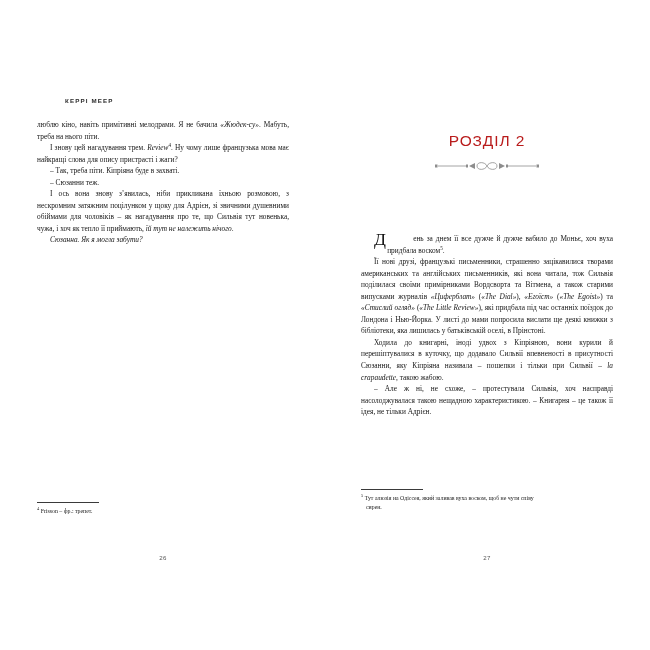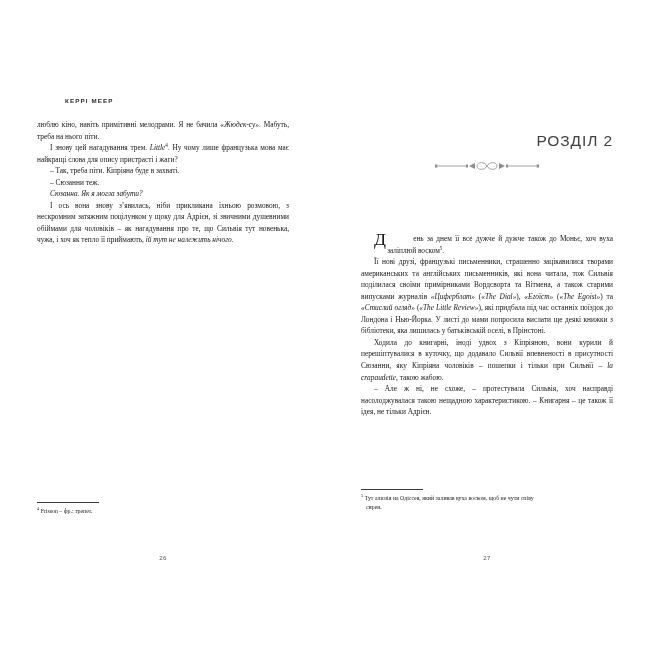--- a/index.html
+++ b/index.html
@@ -80,24 +80,23 @@
 
   
   .chapter-head {
     text-align: center;
     margin-top: 36px;
   }
   .chapter-title {
     font-family: "Liberation Sans", "DejaVu Sans", sans-serif;
     font-size: 15.5px;
     letter-spacing: 0.9px;
-    color: #404040;
+    color: #b91c1c;
     font-weight: 400;
     line-height: 18px;
-    text-align: right;
   }
   .ornament {
     margin: 9px auto 0;
     width: 112px;
     height: 14px;
     display: block;
   }
 
   .chapter-body { margin-top: 60px; }
 
@@ -169,25 +168,25 @@
 
   <div class="page page-left">
 
     <div class="page-inner">
 
       <div class="running-head">КЕРРІ МЕЕР</div>
 
       <div class="body-col" id="verso-body">
 
       <p class="para noindent"><span>люблю кіно, навіть примітивні мелодрами. Я не бачила </span><em>«Жюдек-су»</em><span>. Мабуть, треба на нього піти.</span></p>
-          <p class="para"><span>І знову цей нагадування трем. </span><em>Little</em><span class="sup">4</span><span>. Ну чому лише французька мова має найкращі слова для опису пристрасті і жаги?</span></p>
+          <p class="para"><span>І знову цей нагадування трем. </span><em>Review</em><span class="sup">4</span><span>. Ну чому лише французька мова має найкращі слова для опису пристрасті і жаги?</span></p>
           <p class="para"><span>– Так, треба піти. Кіпріяна буде в захваті.</span></p>
           <p class="para"><span>– Сюзанни теж.</span></p>
+          <p class="para"><span>І ось вона знову з’явилась, ніби прикликана їхньою розмовою, з нескромним затяжним поцілунком у щоку для Адрієн, зі звичними душевними обіймами для чоловіків – як нагадування про те, що Сильвія тут новенька, чужа, і хоч як тепло її приймають, </span><em>їй тут не належить нічого</em><span>.</span></p>
           <p class="para"><em>Сюзанна. Як я могла забути?</em></p>
-          <p class="para"><span>І ось вона знову з’явилась, ніби прикликана їхньою розмовою, з нескромним затяжним поцілунком у щоку для Адрієн, зі звичними душевними обіймами для чоловіків – як нагадування про те, що Сильвія тут новенька, чужа, і хоч як тепло її приймають, </span><em>їй тут не належить нічого</em><span>.</span></p>
         </div>
 
       <div class="footnote-zone">
         <div class="footnote-rule"></div>
         <p class="footnote" id="verso-footnote"><span class="fn-mark">4</span><span> Frisson – фр.: трепет.</span></p>
       </div>
 
       <div class="folio">26</div>
 
     </div>
@@ -212,24 +211,24 @@
             <rect x="70" y="11" width="4" height="6"></rect>
             <rect x="150" y="11" width="4" height="6"></rect>
             <path d="M76 14 L88 8 L88 20 Z"></path>
             <path d="M148 14 L136 8 L136 20 Z"></path>
           </g>
         </svg>
       </div>
 
       <div class="chapter-body" id="recto-body">
 
-      <p class="para dropcap-para"><span class="dropcap">Д</span><span class="dropcap-lead"></span><span>ень за днем її все дужче й дужче також до Моньє, хоч вуха заліплюй воском</span><span class="sup">5</span><span>.</span></p>
+      <p class="para dropcap-para"><span class="dropcap">Д</span><span class="dropcap-lead"></span><span>ень за днем її все дужче й дужче вабило до Моньє, хоч вуха придбала воском</span><span class="sup">5</span><span>.</span></p>
           <div class="clear"></div>
           <p class="para"><span>Її нові друзі, французькі письменники, страшенно зацікавилися творами американських та англійських письменників, які вона читала, тож Сильвія поділилася своїми примірниками Вордсворта та Вітмена, а також старими випусками журналів </span><em>«Циферблат»</em><span> (</span><em>«The Dial»</em><span>), </span><em>«Егоїст»</em><span> (</span><em>«The Egoist»</em><span>) та </span><em>«Стислий огляд»</em><span> (</span><em>«The Little Review»</em><span>), які придбала під час останніх поїздок до Лондона і Нью-Йорка. У листі до мами попросила вислати ще деякі книжки з бібліотеки, яка лишилась у батьківській оселі, в Прінстоні.</span></p>
-          <p class="para"><span>Ходила до книгарні, іноді удвох з Кіпріяною, вони курили й перешіптувалися в куточку, що додавало Сильвії впевненості в присутності Сюзанни, яку Кіпріяна чоловіків – пошепки і тільки при Сильвії – </span><em>la crapaudette</em><span>, такою жабою.</span></p>
+          <p class="para"><span>Ходила до книгарні, іноді удвох з Кіпріяною, вони курили й перешіптувалися в куточку, що додавало Сильвії впевненості в присутності Сюзанни, яку Кіпріяна називала – пошепки і тільки при Сильвії – </span><em>la crapaudette</em><span>, такою жабою.</span></p>
           <p class="para"><span>– Але ж ні, не схоже, – протестувала Сильвія, хоч насправді насолоджувалася такою нещадною характеристикою. – Книгарня – це також її ідея, не тільки Адрієн.</span></p>
         </div>
 
       <div class="footnote-zone">
         <div class="footnote-rule"></div>
         <p class="footnote" id="recto-footnote"><span class="fn-mark">5</span><span> Тут алюзія на Одіссея, який заливав вуха воском, щоб не чути співу</span><span class="fn-cont">сирен.</span></p>
       </div>
 
       <div class="folio">27</div>
 

